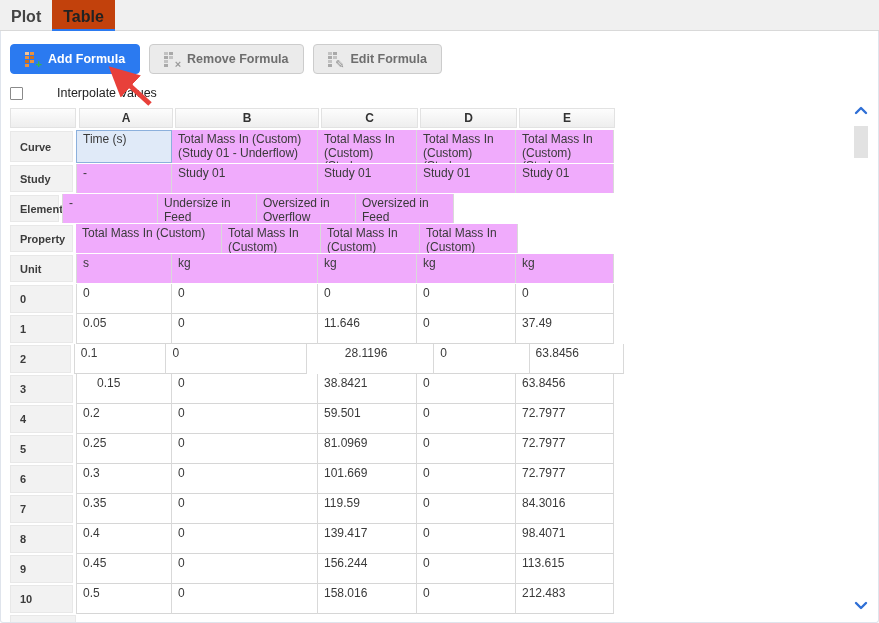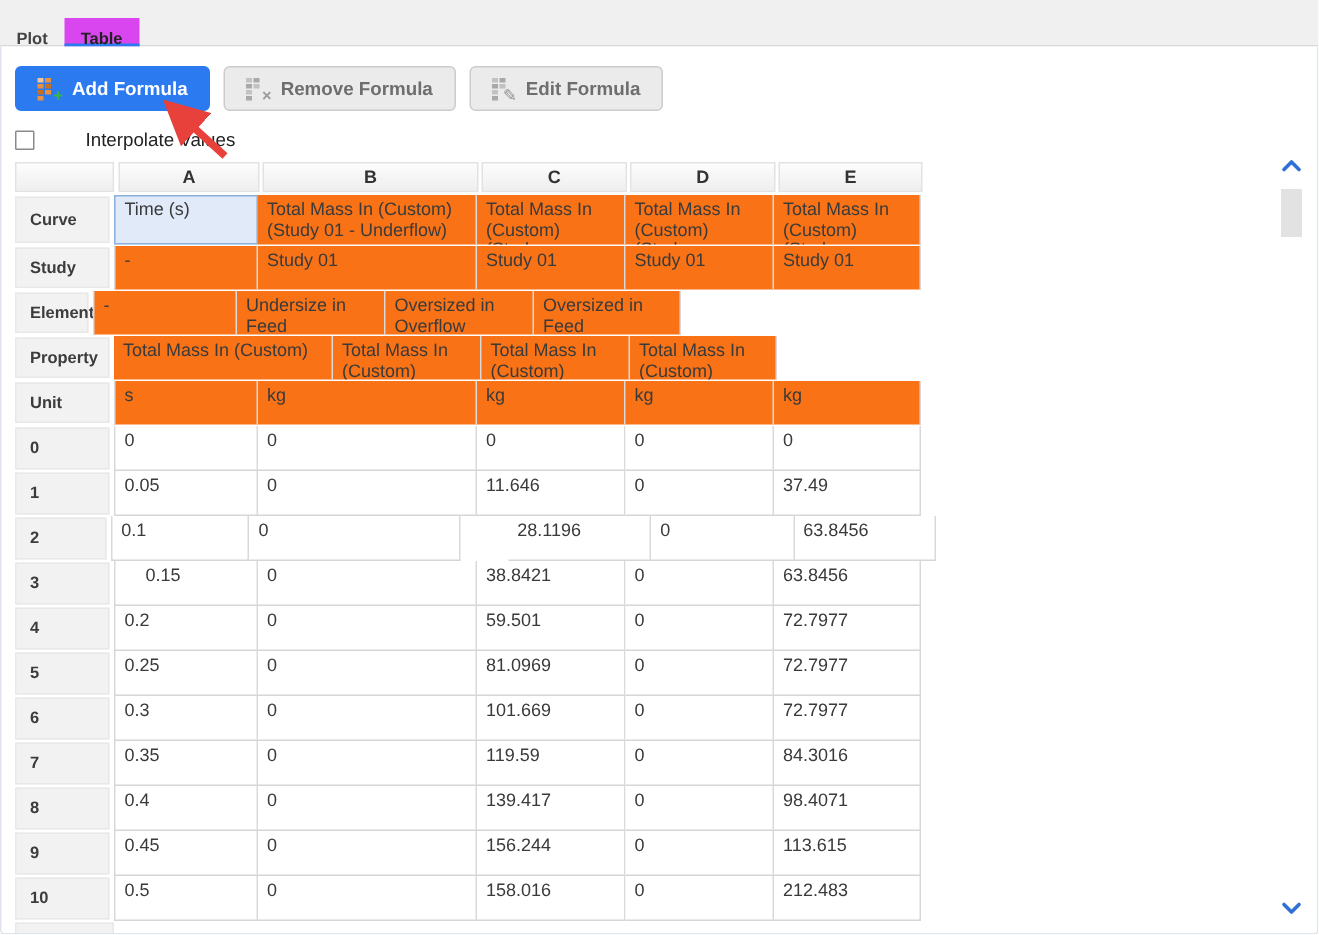--- a/index.html
+++ b/index.html
@@ -8,22 +8,22 @@
   }
   *{box-sizing:border-box;}
   html,body{margin:0;padding:0;}
   body{
     width:879px;height:623px;overflow:hidden;position:relative;
     font-family:"Liberation Sans","DejaVu Sans",sans-serif;
     background:#fff;color:#333;font-size:12px;
   }
   
   .tabbar{height:31px;background:#f0f0f0;display:flex;align-items:stretch;border-bottom:1px solid #d9d9d9;}
-  .tab{padding:8px 11px 6px 11px;font-weight:bold;font-size:11px;color:#444;cursor:default;margin-top:12px;}
-  .tab.active{background:#d946ef;border-bottom:2px solid var(--accent);color:#222;margin-bottom:-1px;}
+  .tab{padding:8px 11px 6px 11px;font-weight:bold;font-size:16px;color:#444;cursor:default;}
+  .tab.active{background:#c2410c;border-bottom:2px solid var(--accent);color:#222;margin-bottom:-1px;}
   
   .panel{
     position:absolute;top:31px;left:0;right:0;bottom:0;background:#fff;
     border:1px solid #dfe4ec;border-top:none;border-radius:0 0 3px 3px;
     padding:13px 9px 0 9px;overflow:hidden;
   }
   
   .toolbar{display:flex;gap:9px;align-items:center;height:30px;}
   .btn{
     display:inline-flex;align-items:center;gap:8px;height:30px;padding:0 14px;
@@ -53,21 +53,21 @@
   .rowlabel{
     width:66px;background:#f2f2f2;border:1px solid #e8e8e8;margin:1px 3px 1px 0;
     font-weight:bold;font-size:11px;color:#3c3c3c;display:flex;align-items:center;padding-left:9px;
   }
   .cell{
     padding:3px 5px 0 6px;border-right:1px solid #d9d9d9;overflow:hidden;
     line-height:13.5px;font-size:12px;color:#3a3a3a;
   }
   .cell.first{border-left:1px solid #d9d9d9;}
   .meta-row{margin-bottom:1px;}
-  .meta-row .cell{background:#f97316;}
+  .meta-row .cell{background:#f0abfc;}
   .meta-row .cell.selected{background:var(--sel-bg);outline:1px solid var(--sel-border);outline-offset:-1px;}
   .data-row .cell{background:#fff;border-bottom:1px solid #d6d6d6;}
   .hdr-row{margin-bottom:2px;}
   .stub{width:66px;height:8px;background:#f2f2f2;border:1px solid #e8e8e8;margin-top:1px;}
   
   .scroll{position:absolute;right:8px;top:75px;bottom:8px;width:18px;}
   .scroll .chev{position:absolute;left:0;width:18px;height:14px;color:var(--chevron);
     font-weight:bold;text-align:center;cursor:pointer;}
   .scroll svg{display:block;margin:0 auto;}
   .scroll .thumb{position:absolute;left:2px;top:20px;width:14px;height:32px;background:#e2e2e2;cursor:pointer;}

